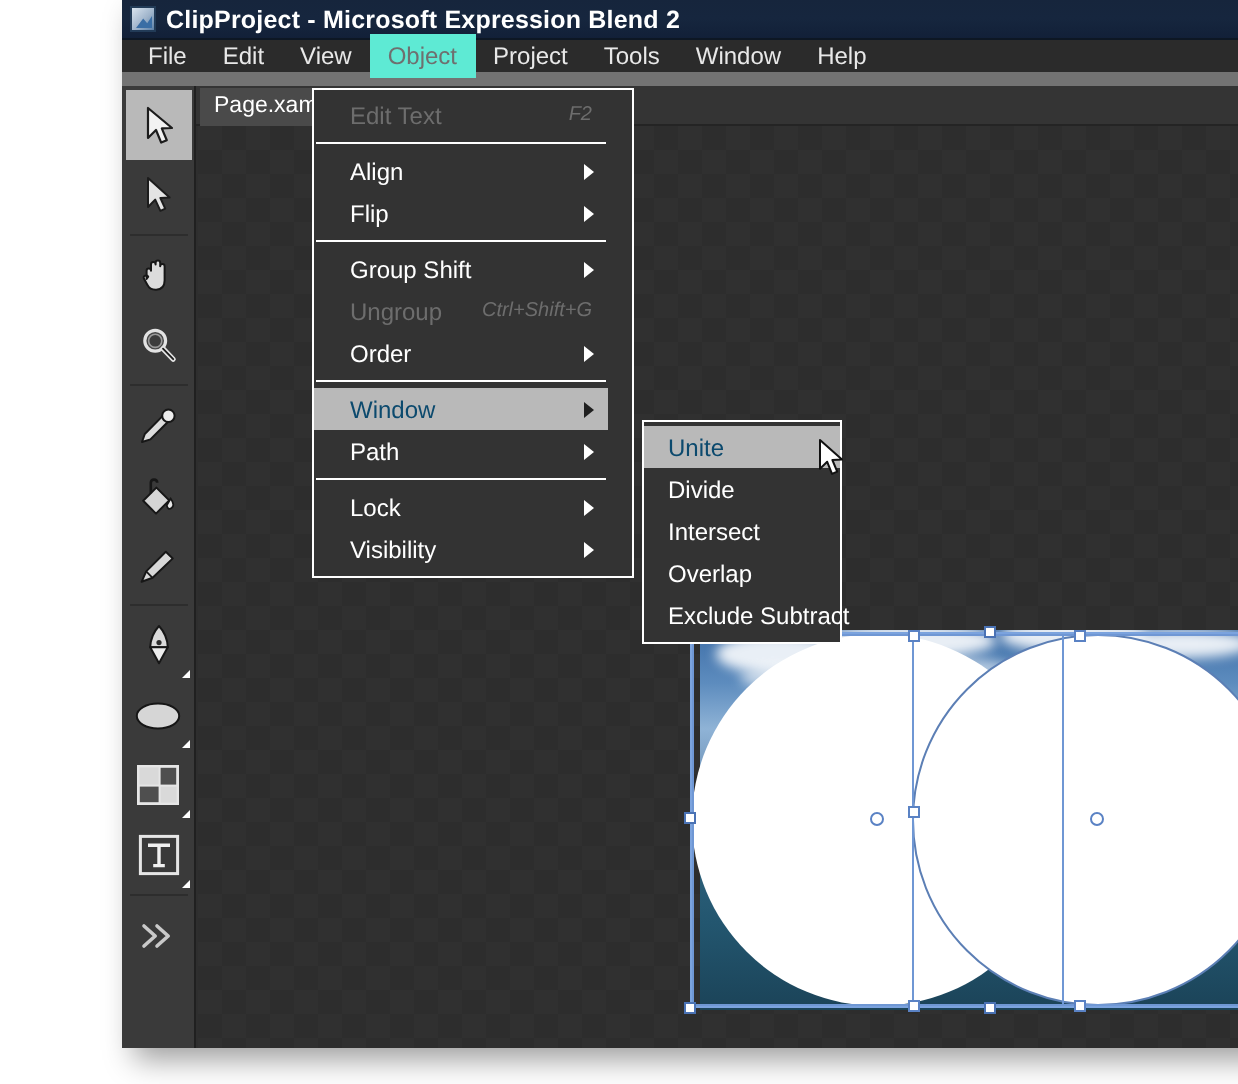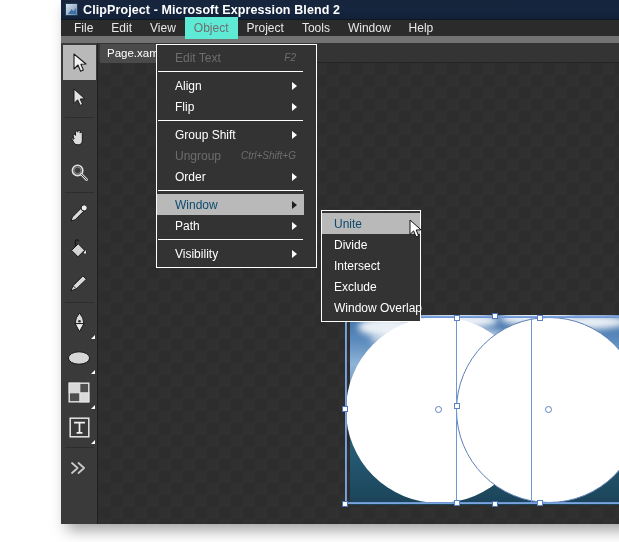--- a/index.html
+++ b/index.html
@@ -498,40 +498,44 @@
       <span>Window</span>
       <span class="sub-arrow"></span>
     </div>
     <div class="mi">
       <span>Path</span>
       <span class="sub-arrow"></span>
     </div>
     <div class="m-sep"></div>
 
     <div class="mi">
+      <span>Lock</span>
+      <span class="sub-arrow"></span>
+    </div>
+    <div class="mi">
       <span>Visibility</span>
       <span class="sub-arrow"></span>
     </div>
   </div>
 
   <div id="combine-menu">
     <div class="mi highlight">
       <span>Unite</span>
     </div>
     <div class="mi">
       <span>Divide</span>
     </div>
     <div class="mi">
       <span>Intersect</span>
     </div>
     <div class="mi">
-      <span>Exclude</span>
-    </div>
-    <div class="mi">
-      <span>Window Overlap</span>
+      <span>Overlap</span>
+    </div>
+    <div class="mi">
+      <span>Exclude Subtract</span>
     </div>
   </div>
 
   <div id="cursor">
     <svg width="14" height="21" viewBox="0 0 14 21">
       <path d="M1 1 L1 15.4 L4.6 11.9 L7 17.9 L9.6 16.8 L7.2 11 L12 10.8 Z" fill="#ffffff" stroke="#111111" stroke-width="1" stroke-linejoin="round"></path>
     </svg>
   </div>
 
 </div>

